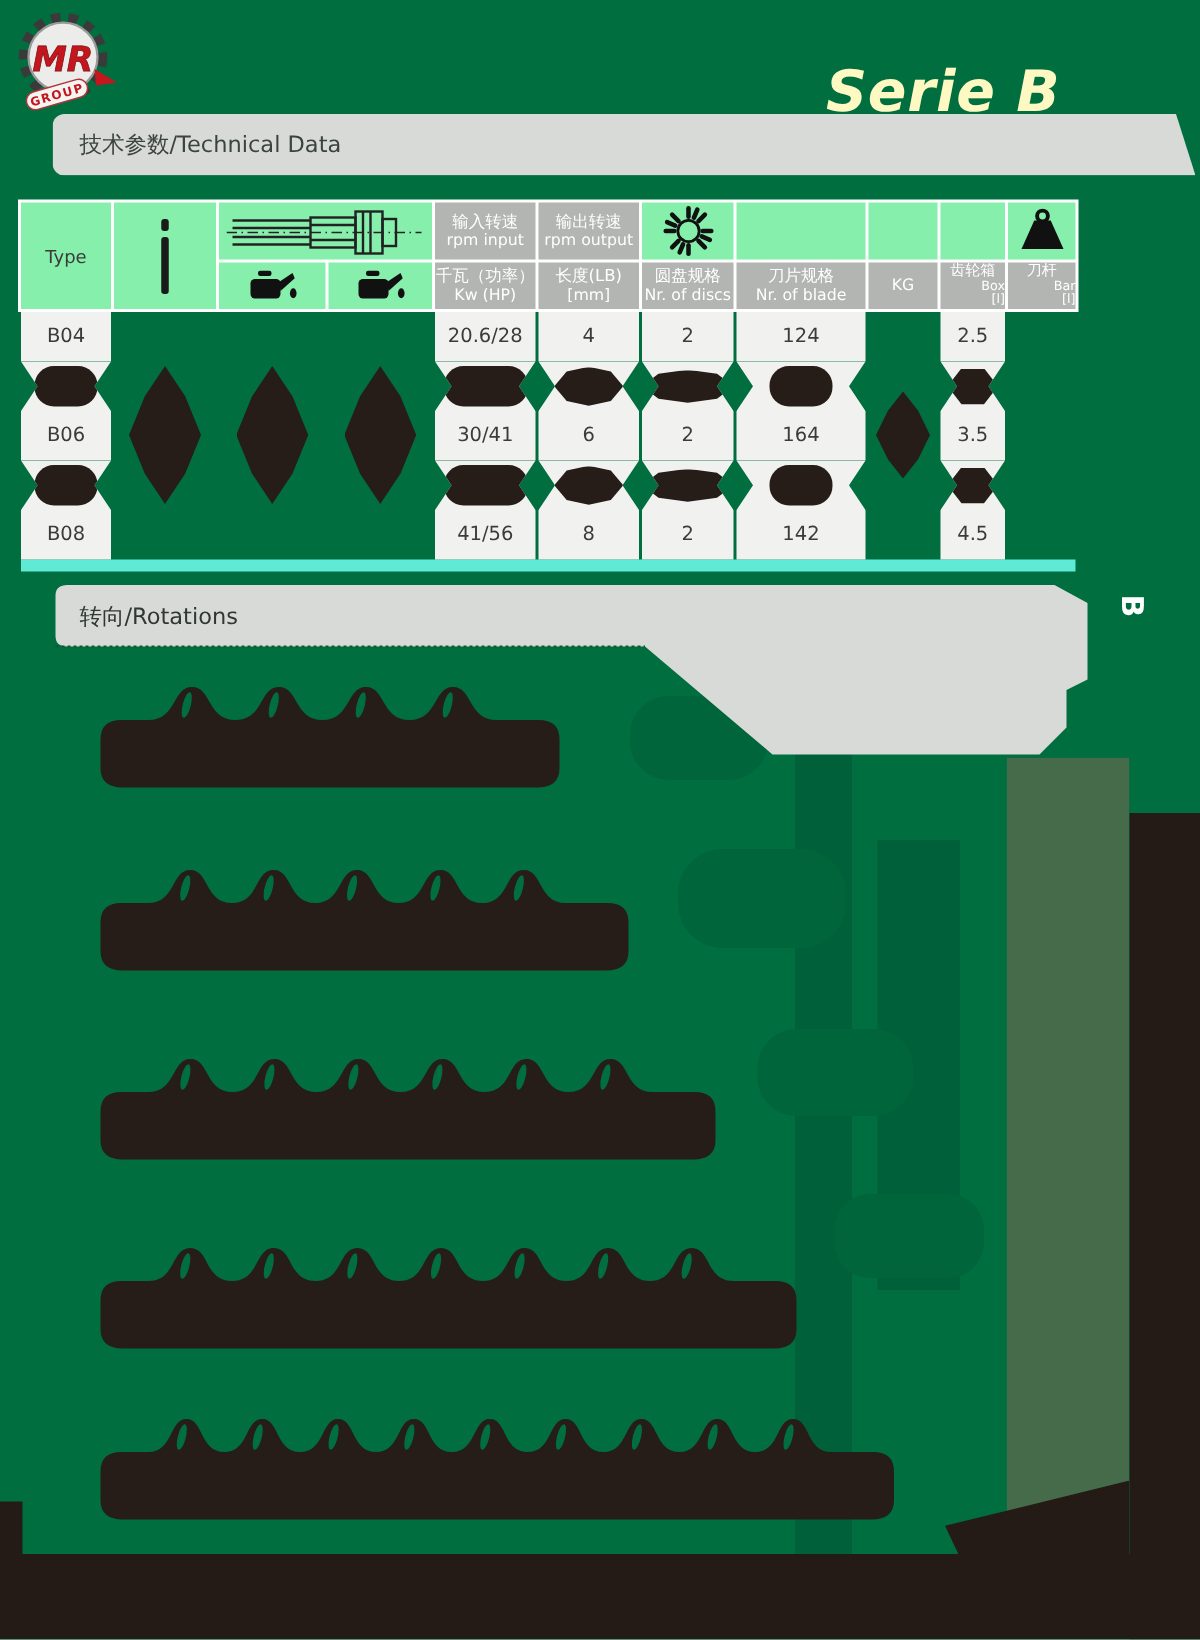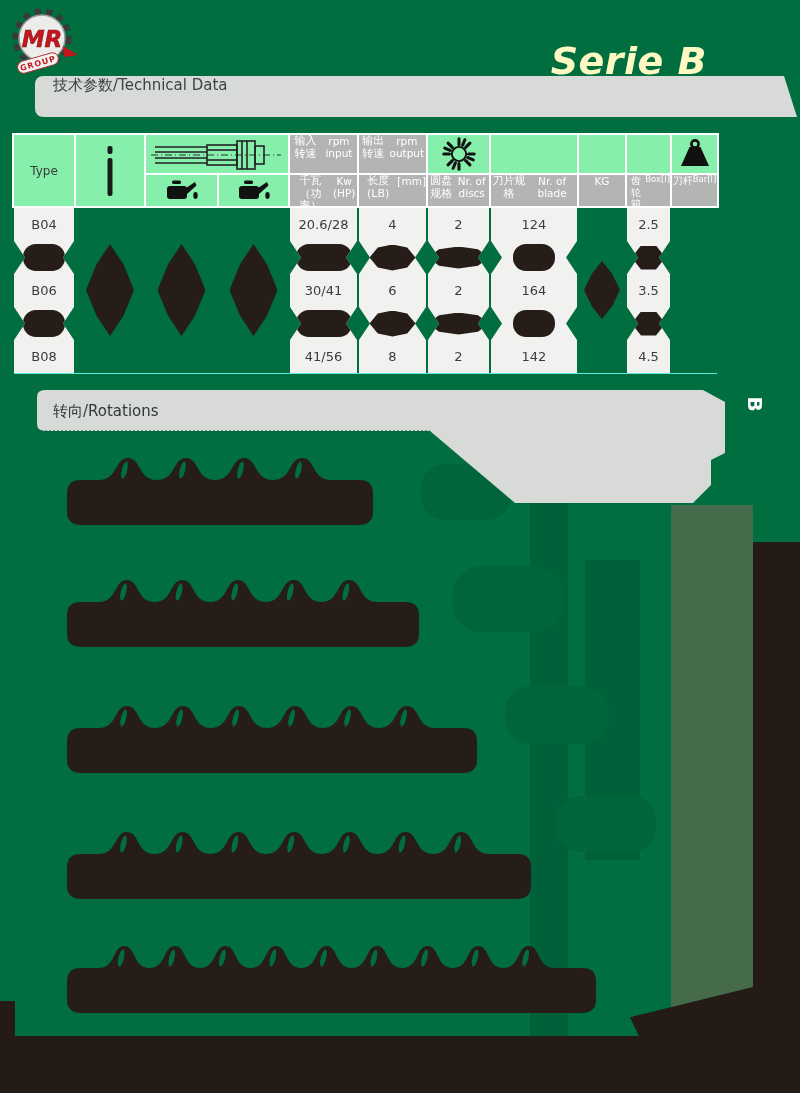--- a/index.html
+++ b/index.html
@@ -5,39 +5,39 @@
   html,body{margin:0;padding:0;}
   body{font-family:"DejaVu Sans","Liberation Sans",sans-serif;}
   .page{position:relative;width:800px;height:1093px;background:#006E3F;overflow:hidden;}
 
   
   .logo{position:absolute;left:6px;top:4px;width:72px;height:72px;}
   .serie-title{position:absolute;right:93px;top:39px;color:#fef9c3;font-size:38px;font-weight:bold;font-style:italic;letter-spacing:.5px;}
 
   .banner{position:absolute;left:35px;top:76px;width:762px;height:41px;background:#D8DAD7;
           border-radius:8px 0 0 8px;clip-path:polygon(0 0,calc(100% - 13px) 0,100% 100%,0 100%);
-          display:flex;}
+          display:flex;align-items:center;}
   .banner span{margin-left:18px;font-size:15px;color:#3A433E;}
 
   
   .thead{position:absolute;left:12px;top:133px;display:grid;
          grid-template-columns:60px 68px 71px 69px 67px 67px 61px 86px 46px 43px 45px;
          grid-template-rows:38px 31px;gap:2px;background:#fff;padding:2px;}
   .hic{background:#86efac;display:flex;align-items:center;justify-content:center;}
   .hlb{background:#B3B5B2;color:#fff;text-align:center;font-size:10.5px;line-height:1.15;
-       display:flex;flex-direction:row;justify-content:center;}
+       display:flex;flex-direction:column;justify-content:center;}
   .hlb .zh{font-size:11px;}
   .hlb .tiny{font-size:8.5px;line-height:1.1;text-align:right;}
   .span2{grid-row:1/3;}
   .pto{grid-column:3/5;grid-row:1;}
   .typecell{font-size:12px;color:#3B3B3B;}
 
   .tbody{position:absolute;left:14px;top:208px;display:grid;
          grid-template-columns:60px 68px 71px 69px 67px 67px 61px 86px 46px 43px 45px;
-         column-gap:2px;border-bottom:1px solid #5eead4;height:165px;}
+         column-gap:2px;border-bottom:8px solid #5eead4;height:165px;}
   .col{position:relative;display:flex;flex-direction:column;}
   .bcell{height:33px;background:#F1F2F0;display:flex;align-items:center;justify-content:center;
          font-size:13px;color:#3B3B3B;}
   .bcell.red{clip-path:polygon(0 0,100% 0,calc(100% - 11px) 50%,100% 100%,0 100%,11px 50%);}
   .blob{background:#261C18;}
   .pill{width:46px;height:27px;border-radius:13px;}
   .pill.w{width:56px;}
   .pill.k{width:42px;}
   .lens{width:46px;height:26px;clip-path:polygon(0% 50%,18% 12%,50% 0%,82% 12%,100% 50%,82% 88%,50% 100%,18% 88%);}
   .lens.wide{width:64px;height:22px;}

